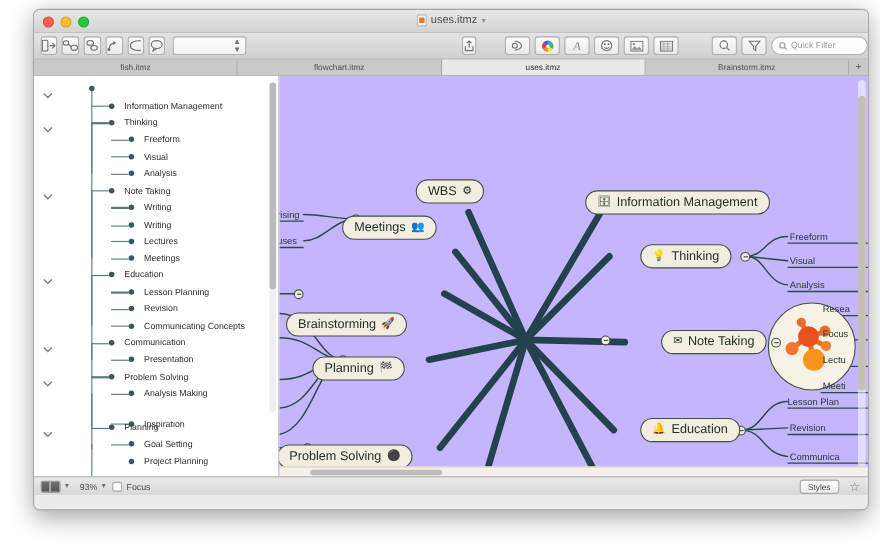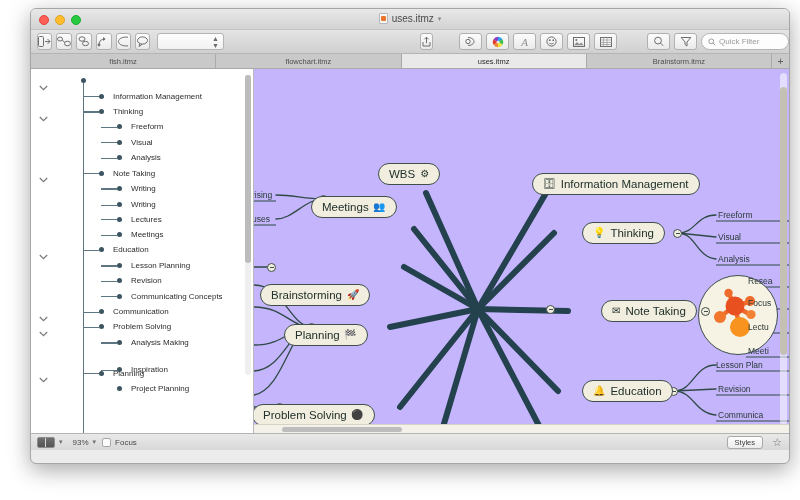--- a/index.html
+++ b/index.html
@@ -520,20 +520,25 @@
           </div>
           <div class="row" style="top: 0px;">
             <div class="disc-chev"><svg width="9" height="6" viewBox="0 0 9 6">
                 <path d="M0.8 1L4.5 4.6L8.2 1" fill="none" stroke="#7d7d7d" stroke-width="1.3"></path>
               </svg></div>
             <div class="hline" style="left: 52px; top: 7.7px; width: 16px;"></div>
             <div class="node-dot" style="left: 67.5px; top: 5.2px;"></div>
             <div class="row-label" style="left: 82px;">Communication</div>
           </div>
           <div class="row" style="top: 0px;">
+            <div class="hline" style="left: 70px; top: 7.7px; width: 16px;"></div>
+            <div class="node-dot" style="left: 85.5px; top: 5.2px;"></div>
+            <div class="row-label" style="left: 100px;">Presentation</div>
+          </div>
+          <div class="row" style="top: 0px;">
             <div class="disc-chev"><svg width="9" height="6" viewBox="0 0 9 6">
                 <path d="M0.8 1L4.5 4.6L8.2 1" fill="none" stroke="#7d7d7d" stroke-width="1.3"></path>
               </svg></div>
             <div class="hline" style="left: 52px; top: 7.7px; width: 16px;"></div>
             <div class="node-dot" style="left: 67.5px; top: 5.2px;"></div>
             <div class="row-label" style="left: 82px;">Problem Solving</div>
           </div>
           <div class="row" style="top: 0px;">
             <div class="hline" style="left: 70px; top: 7.7px; width: 16px;"></div>
             <div class="node-dot" style="left: 85.5px; top: 5.2px;"></div>
@@ -544,20 +549,25 @@
             <div class="node-dot" style="left: 85.5px; top: 5.2px;"></div>
             <div class="row-label" style="left: 100px;">Inspiration</div>
           </div>
           <div class="row" style="top: 0px;">
             <div class="disc-chev"><svg width="9" height="6" viewBox="0 0 9 6">
                 <path d="M0.8 1L4.5 4.6L8.2 1" fill="none" stroke="#7d7d7d" stroke-width="1.3"></path>
               </svg></div>
             <div class="hline" style="left: 52px; top: 7.7px; width: 16px;"></div>
             <div class="node-dot" style="left: 67.5px; top: 5.2px;"></div>
             <div class="row-label" style="left: 82px;">Planning</div>
+          </div>
+          <div class="row" style="top: 0px;">
+            <div class="hline" style="left: 70px; top: 7.7px; width: 16px;"></div>
+            <div class="node-dot" style="left: 85.5px; top: 5.2px;"></div>
+            <div class="row-label" style="left: 100px;">Goal Setting</div>
           </div>
           <div class="row" style="top: 0px;">
             <div class="node-dot" style="left: 85.5px; top: 5.2px;"></div>
             <div class="row-label" style="left: 100px;">Project Planning</div>
           </div>
         </div>
       <div id="sb-scroll">
         <div id="sb-thumb"></div>
       </div>
     </div>

